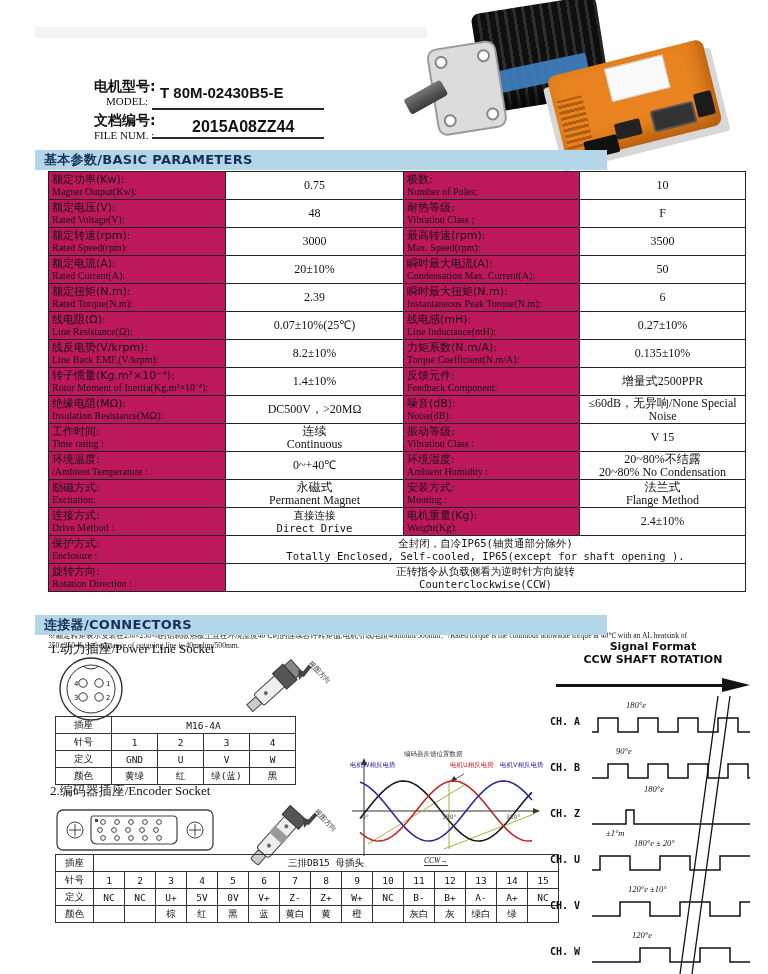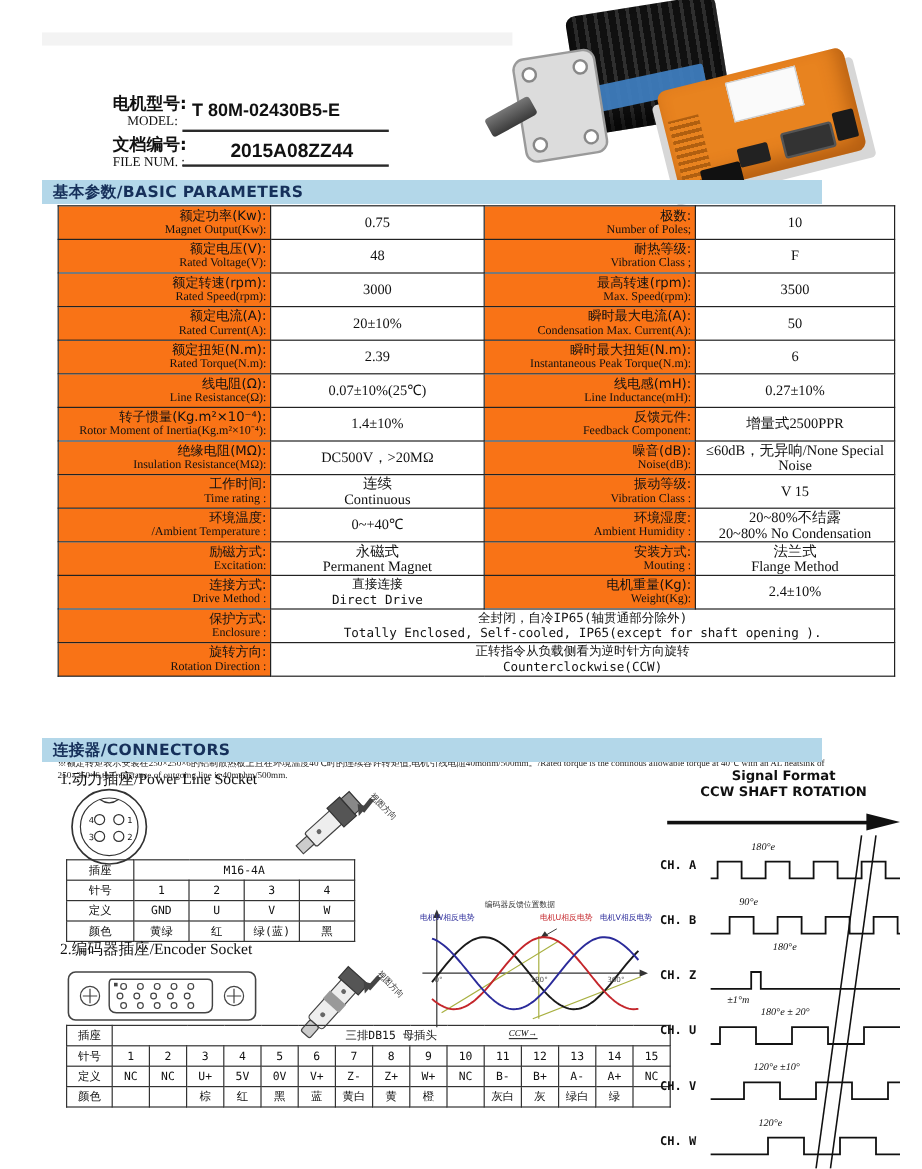--- a/index.html
+++ b/index.html
@@ -8,28 +8,28 @@
   .abs{position:absolute;}
   .topstrip{left:35px;top:27px;width:392px;height:11px;background:#f3f3f3;}
 
   
   .hz{font-size:14px;font-weight:bold;}
   .he{font-size:11px;font-family:"Liberation Serif",serif;}
   .hval{font-weight:bold;font-family:"Liberation Sans",sans-serif;}
   .hline{border-bottom:2px solid #2a2a2a;}
 
   
-  .secbar{left:35px;width:650px;height:20px;background:#b3d7e9;display:flex;align-items:center;}
+  .secbar{left:35px;width:572px;height:20px;background:#b3d7e9;display:flex;align-items:center;}
   .secbar span{padding-left:9px;font-size:13px;font-weight:bold;color:#16305a;letter-spacing:.3px;}
 
   
   table.basic{position:absolute;left:48px;top:171px;border-collapse:collapse;table-layout:fixed;
               border:1.5px solid #222;}
   table.basic td{border:1px solid #222;height:27px;padding:0 3px;vertical-align:middle;overflow:hidden;}
-  td.lbl{background:#f97316;text-align:right;}
+  td.lbl{background:#be185d;}
   td.lbl .zh{font-size:11px;line-height:13px;}
   td.lbl .en{font-size:10px;line-height:12px;font-family:"Liberation Serif",serif;}
   td.val{background:#fff;text-align:center;font-family:"Liberation Serif",serif;font-size:12px;
          line-height:13px;white-space:pre-line;}
   td.val.mono{font-family:"DejaVu Sans Mono",monospace;font-size:10.5px;}
 
   .note{left:48px;top:587px;width:702px;font-size:7.6px;line-height:10px;
         font-family:"Liberation Serif",serif;color:#222;white-space:pre-line;margin-top:44px;}
 
   .heading{font-size:13px;font-family:"Liberation Serif",serif;color:#111;}
@@ -194,20 +194,32 @@
           <td class="lbl">
             <div class="zh">线电阻(Ω):</div>
             <div class="en">Line Resistance(Ω):</div>
           </td>
           <td class="val">0.07±10%(25℃)</td>
           <td class="lbl">
             <div class="zh">线电感(mH):</div>
             <div class="en">Line Inductance(mH):</div>
           </td>
           <td class="val">0.27±10%</td>
+        </tr>
+        <tr>
+          <td class="lbl">
+            <div class="zh">线反电势(V/krpm):</div>
+            <div class="en">Line Back EMF.(V/krpm):</div>
+          </td>
+          <td class="val">8.2±10%</td>
+          <td class="lbl">
+            <div class="zh">力矩系数(N.m/A):</div>
+            <div class="en">Torque Coefficient(N.m/A):</div>
+          </td>
+          <td class="val">0.135±10%</td>
         </tr>
         <tr>
           <td class="lbl">
             <div class="zh">转子惯量(Kg.m²×10⁻⁴):</div>
             <div class="en">Rotor Moment of Inertia(Kg.m²×10⁻⁴):</div>
           </td>
           <td class="val">1.4±10%</td>
           <td class="lbl">
             <div class="zh">反馈元件:</div>
             <div class="en">Feedback Component:</div>

